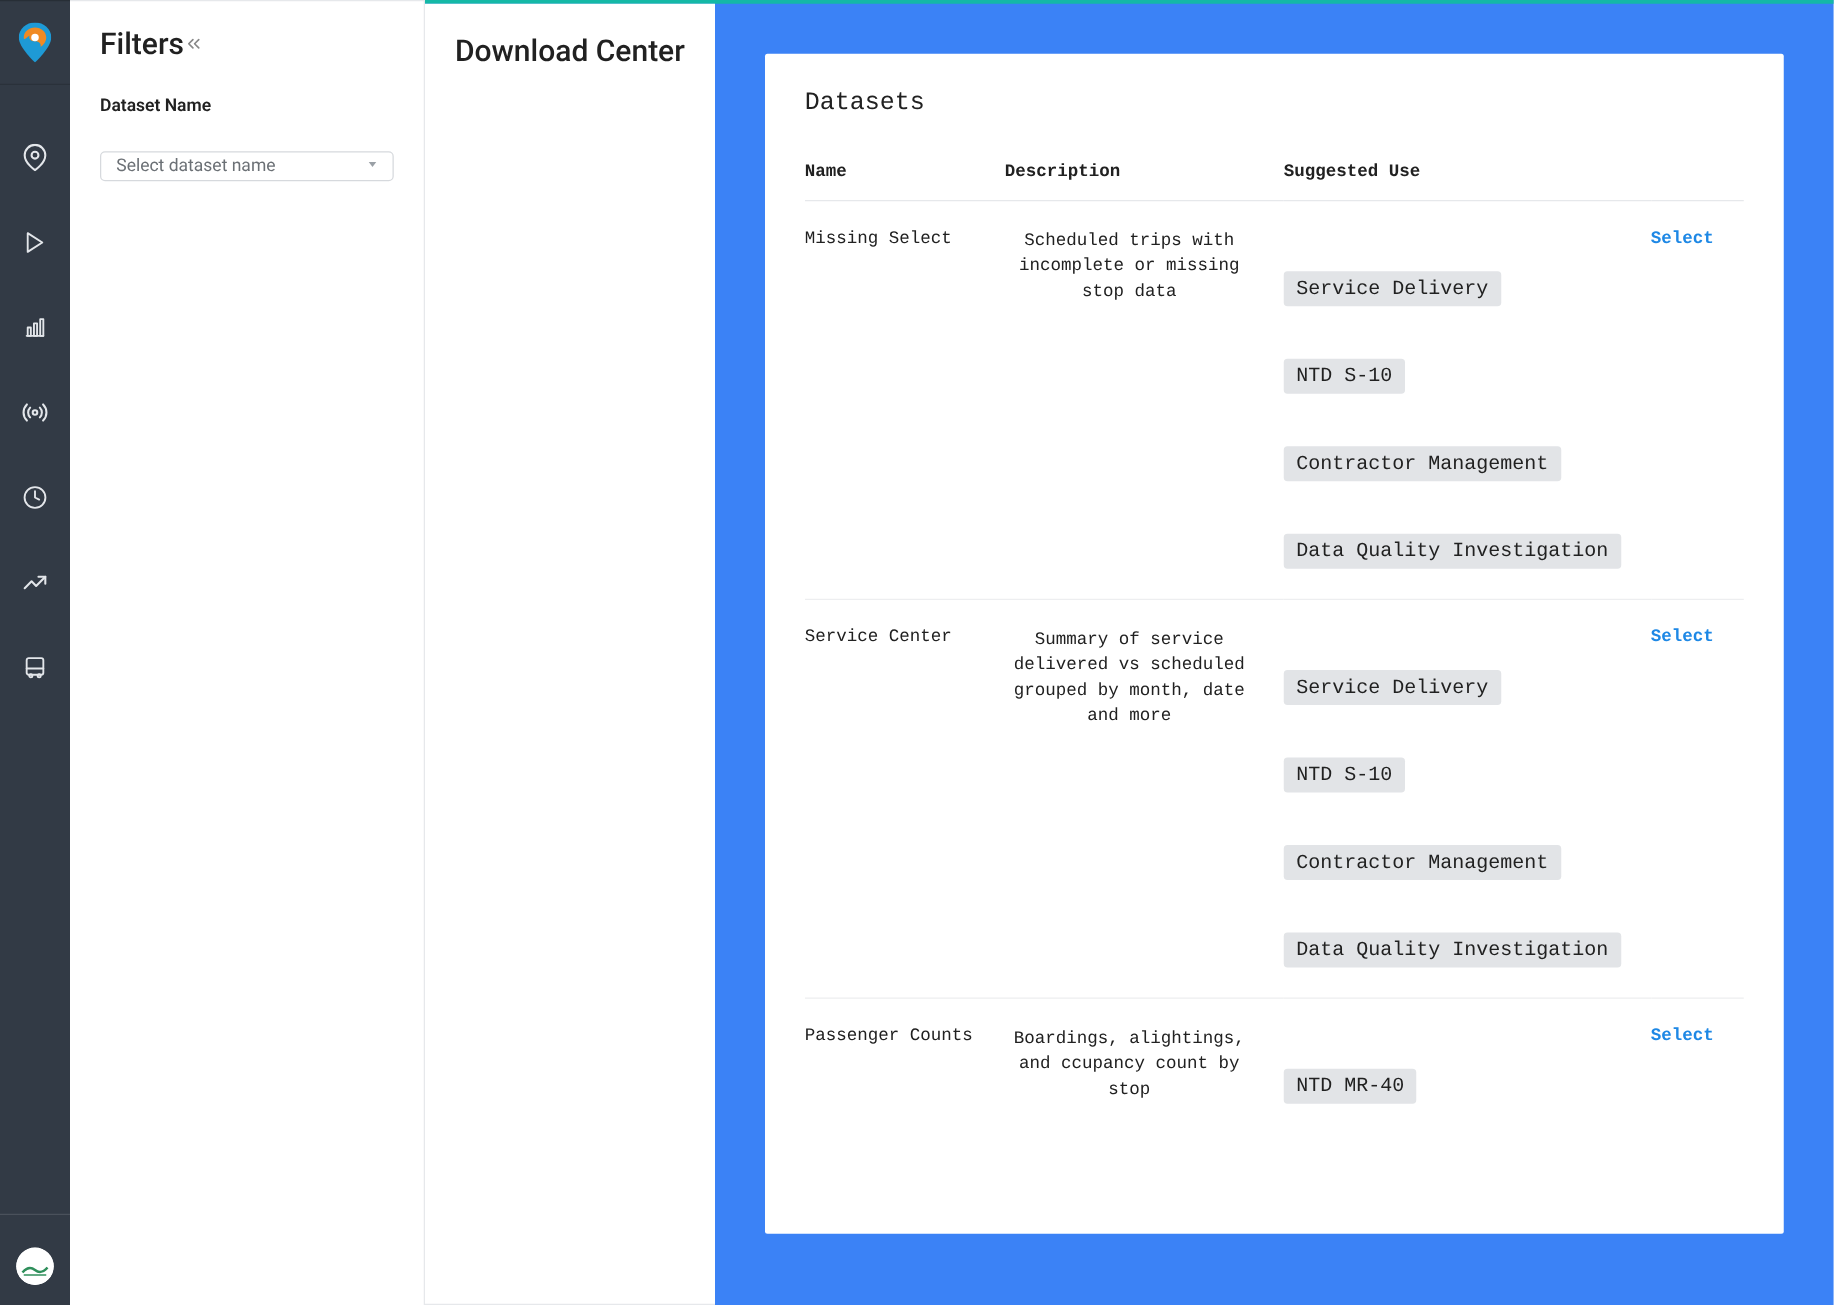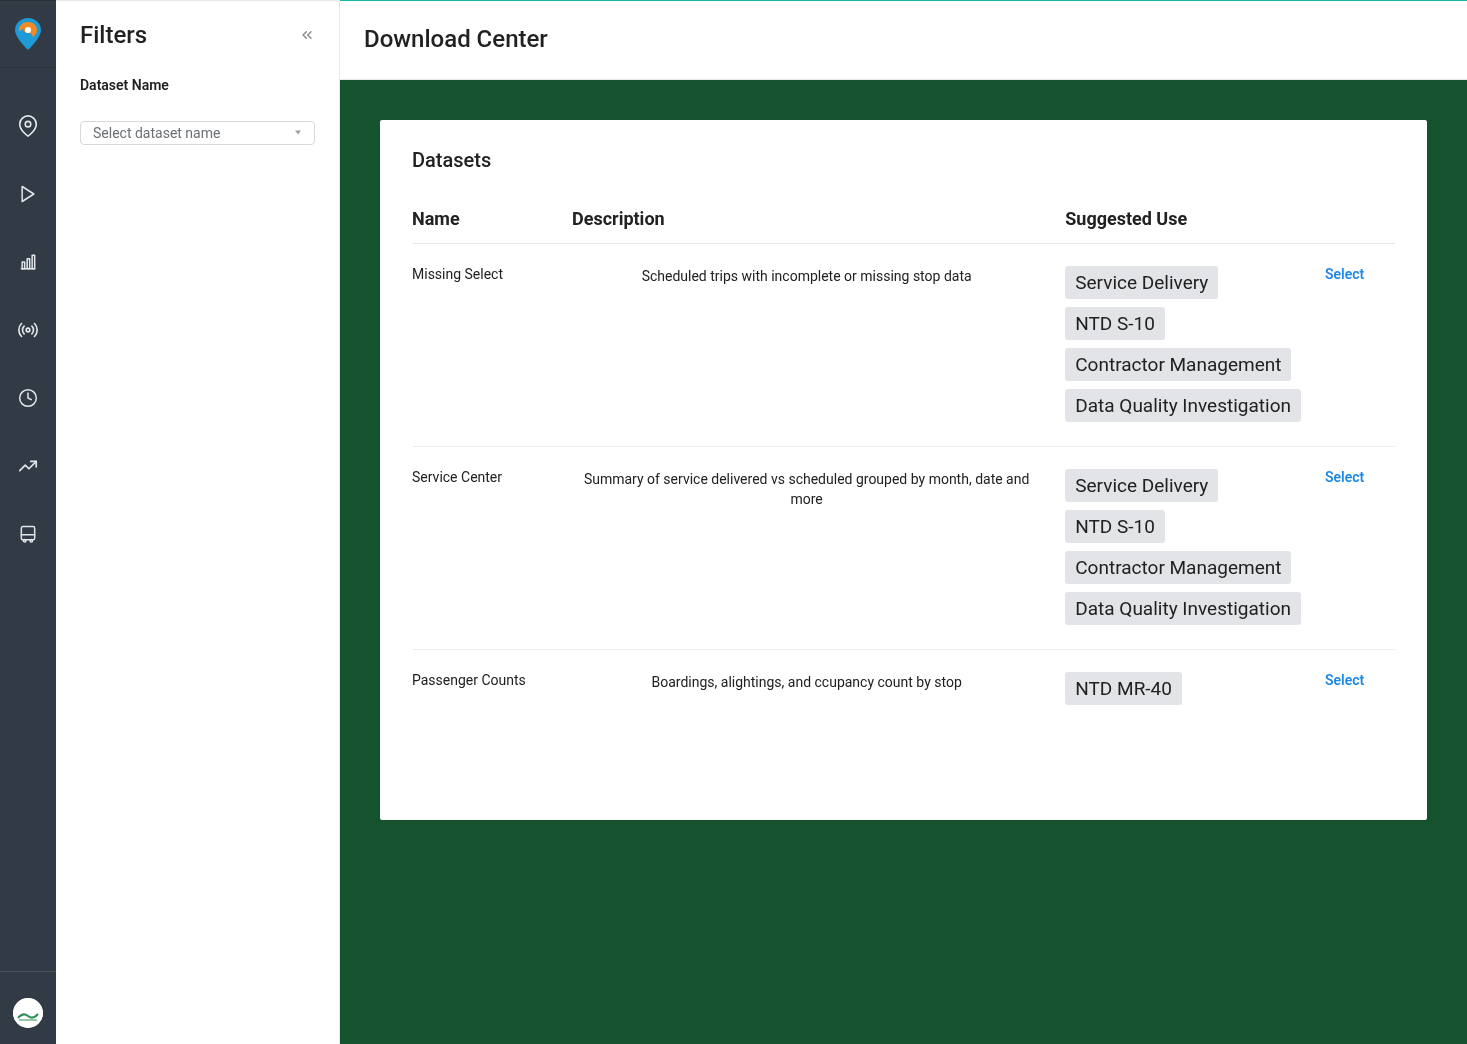--- a/index.html
+++ b/index.html
@@ -81,21 +81,21 @@
     width: 284px;
     flex-shrink: 0;
     border-right: 1px solid #E6E8EB;
     border-top: 1px solid #E6E8EB;
     padding: 20px 24px 24px 24px;
     background:#fff;
   }
   .sidebar-header {
     display: flex;
     align-items: center;
-    justify-content: space-between;
+    justify-content: flex-start;
     margin-bottom: 28px;
   }
   .sidebar-title {
     font-size: 24px;
     font-weight: 500;
     color: #212121;
   }
   .collapse-btn {
     color: #777;
     cursor: pointer;
@@ -124,23 +124,23 @@
     right: 10px;
     top: 50%;
     transform: translateY(-50%);
     color: #9AA0A6;
   }
 
   
   .main {
     flex: 1;
     display: flex;
-    flex-direction: column;
-    background: #14532d;
-    border-top: 1px solid #14b8a6;
+    flex-direction: row;
+    background: #3b82f6;
+    border-top: 3px solid #14b8a6;
     min-width: 0;
   }
   .page-header {
     background: #fff;
     border-bottom: 1px solid #E6E8EB;
     padding: 24px 24px 26px 24px;
   }
   .page-title {
     font-size: 24px;
     font-weight: 500;
@@ -149,34 +149,35 @@
   .content {
     flex: 1;
     padding: 40px;
     overflow: auto;
   }
   .card {
     background: #fff;
     border-radius: 2px;
     padding: 28px 32px 80px 32px;
     min-height: 700px;
+    font-family: Liberation Mono, monospace;
   }
   .card-title {
     font-size: 20px;
     font-weight: 500;
     margin-bottom: 20px;
     color: #212121;
   }
   table.datasets {
     width: 100%;
     border-collapse: collapse;
   }
   table.datasets thead th {
     text-align: left;
-    font-size: 18px;
+    font-size: 14px;
     font-weight: 700;
     color: #212121;
     padding: 16px 8px 14px 0;
     border-bottom: 1px solid #E6E8EB;
   }
   table.datasets tbody td {
     vertical-align: top;
     padding: 22px 24px 24px 0;
     border-bottom: 1px solid #EDEEF0;
     font-size: 14px;
@@ -186,24 +187,25 @@
   .col-name   { width: 160px; }
   .col-desc   { width: auto; }
   .col-use    { width: 230px; }
   .col-action { width: 70px; text-align:left; }
   td.col-desc { line-height: 1.45; padding-right: 60px; text-align: center; }
   .tags { display:flex; flex-wrap:wrap; gap:8px; }
   .tag {
     display:inline-block;
     background: #E2E4E7;
     color: #212121;
-    font-size: 19px;
+    font-size: 16px;
     padding: 5px 10px;
     border-radius: 3px;
     white-space: nowrap;
+    margin-top: 34px;
   }
   .select-link {
     color: #1E88E5;
     font-weight: 600;
     font-size: 14px;
     cursor: pointer;
   }
 </style>
 </head>
 <body>

